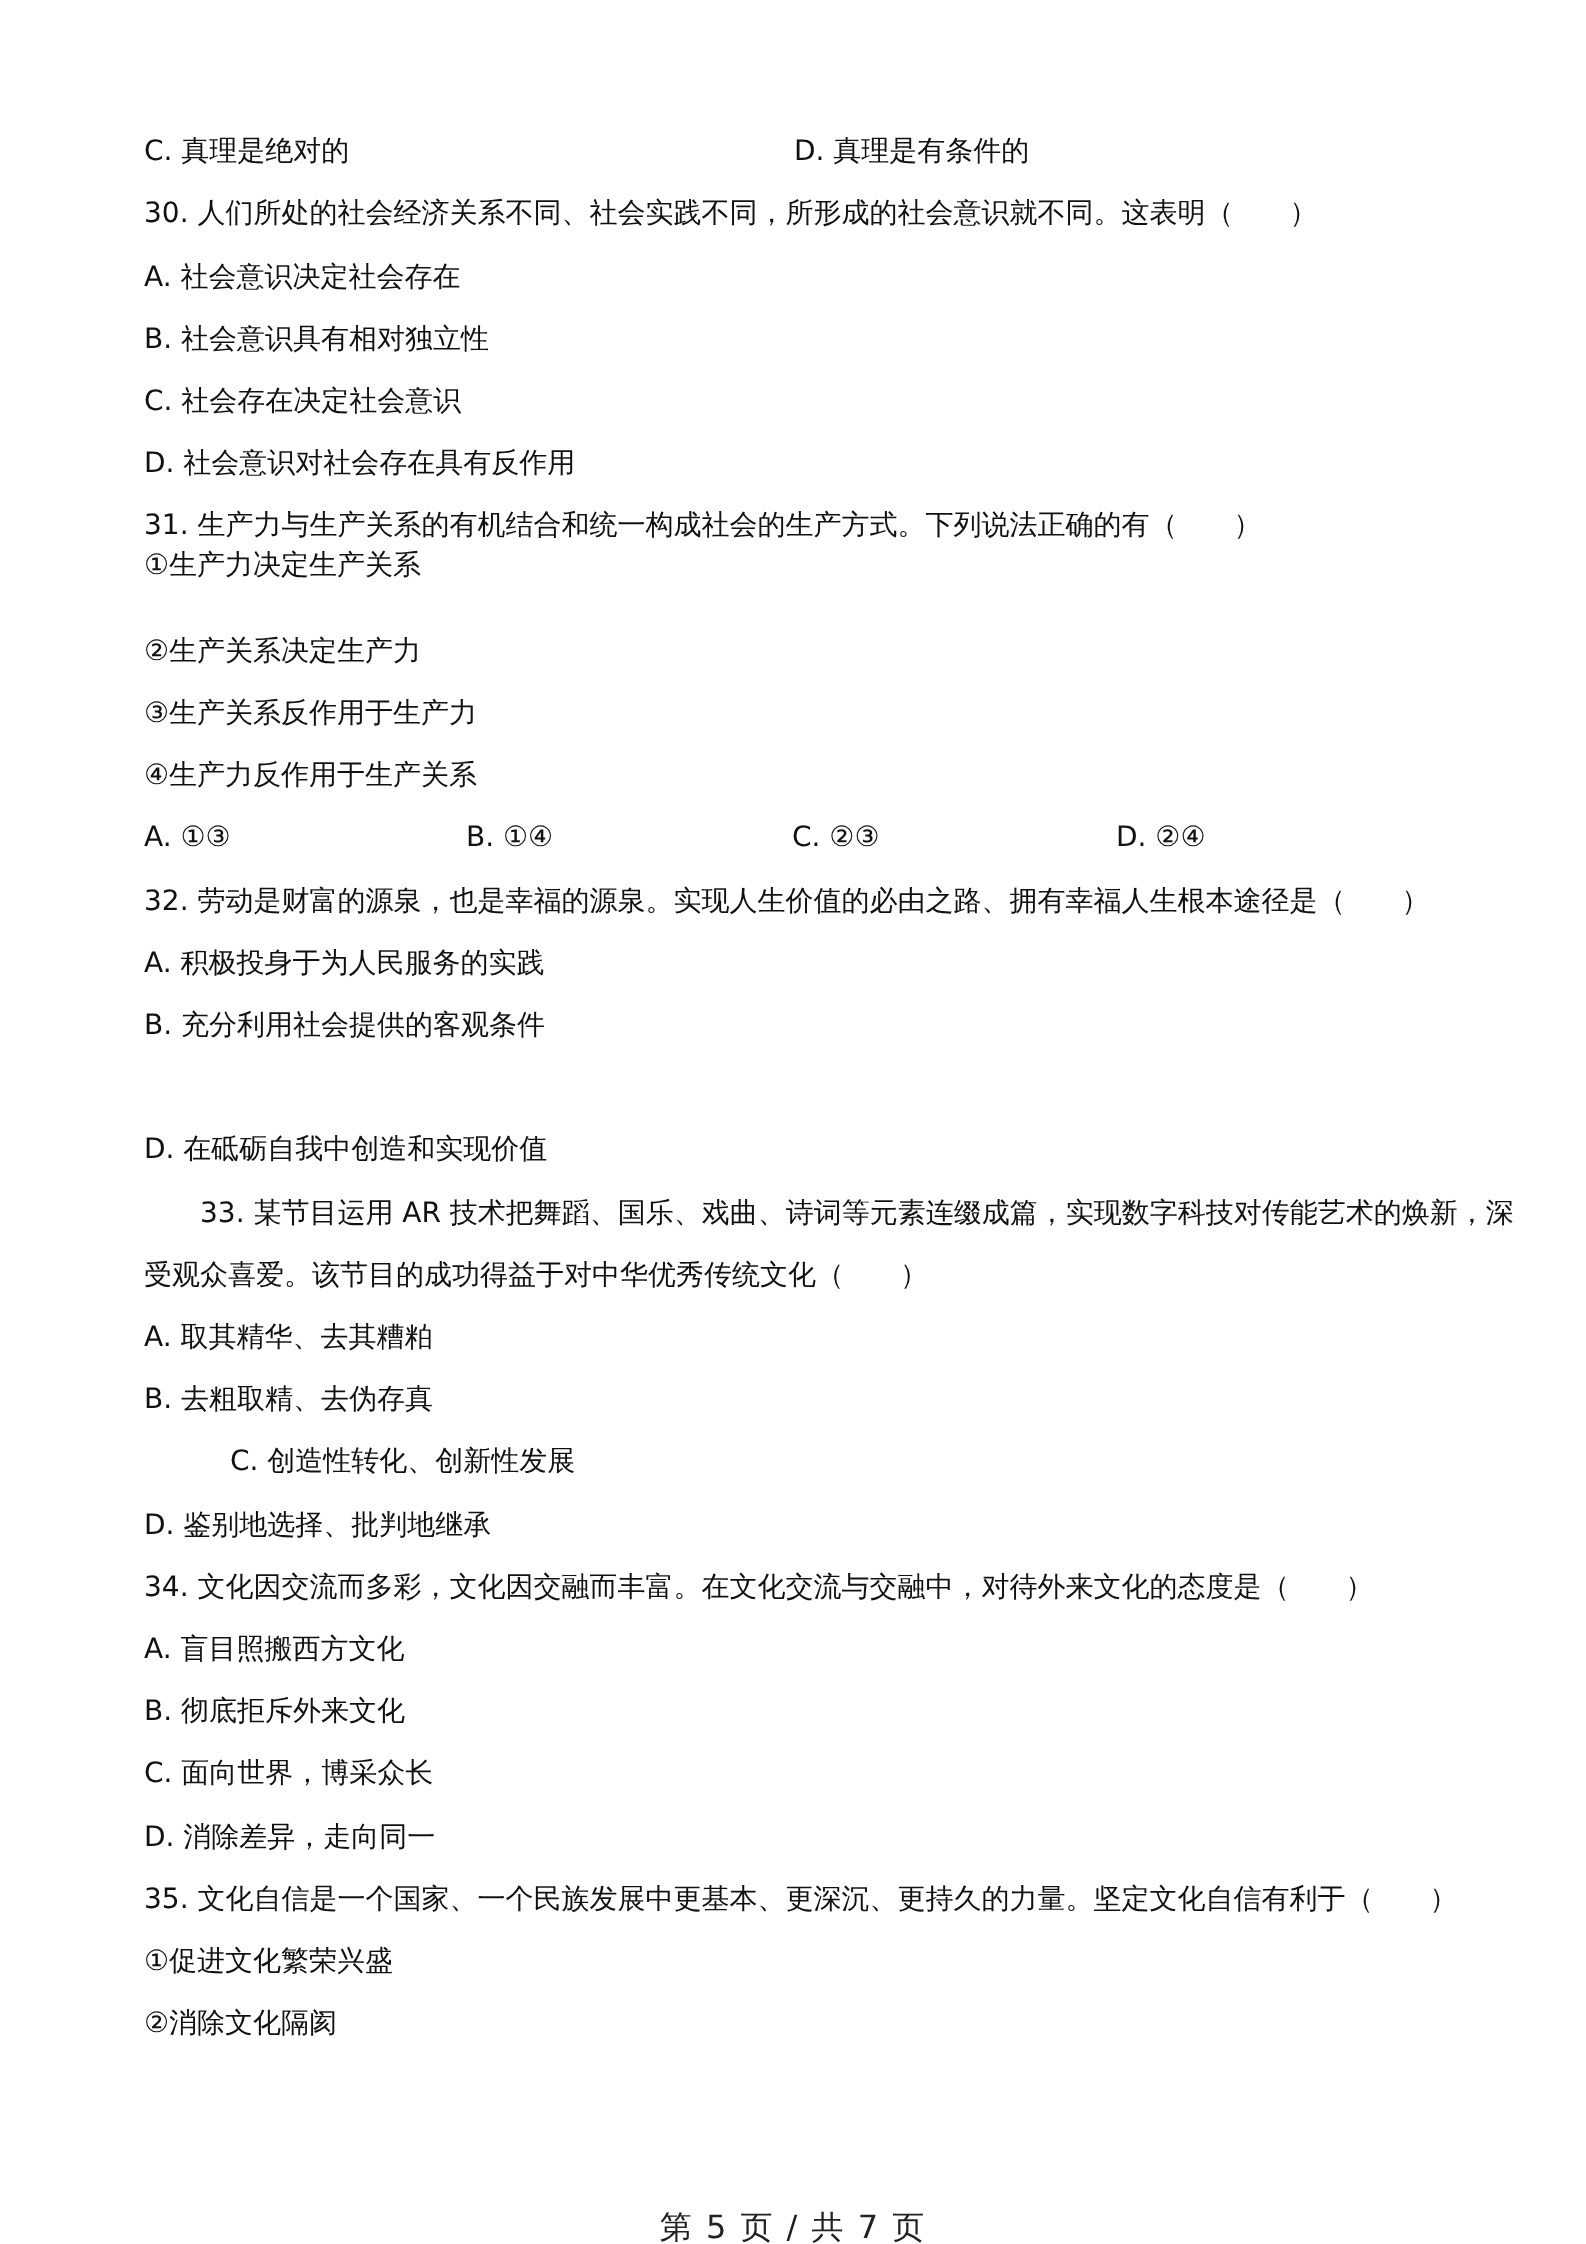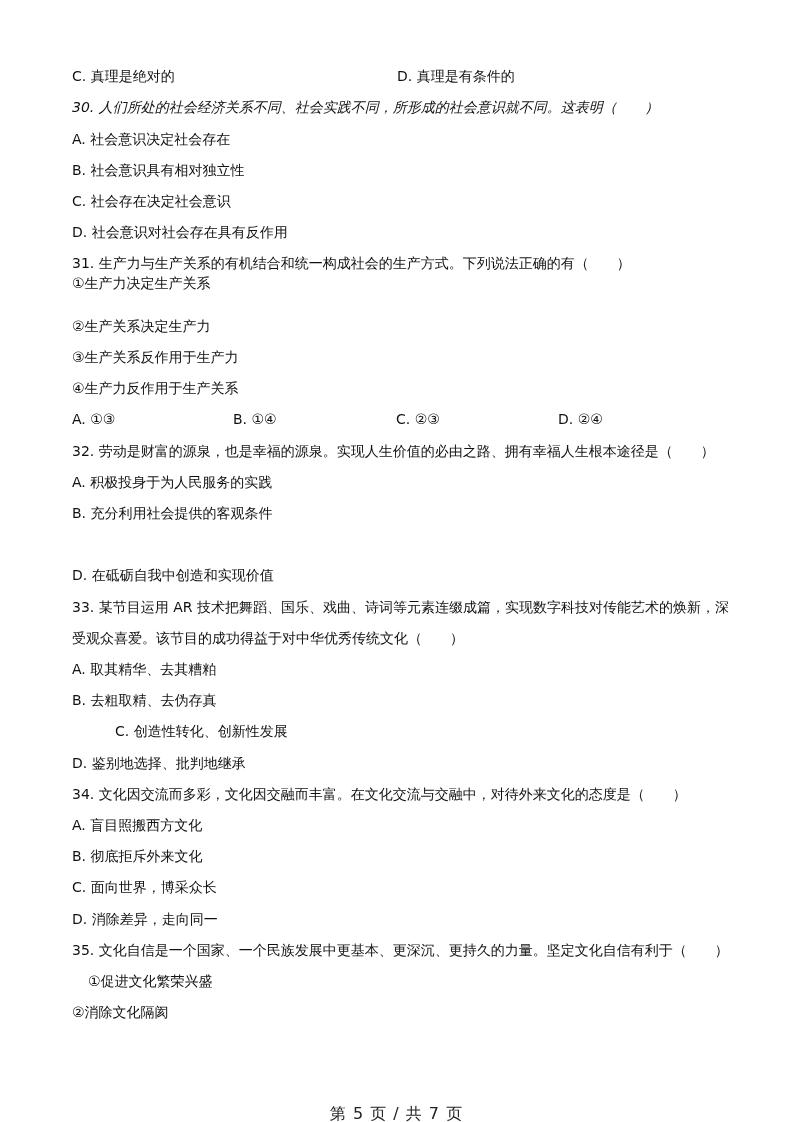--- a/index.html
+++ b/index.html
@@ -12,52 +12,52 @@
             font-size: 16px; letter-spacing: 1px; color: #222; }
 </style>
 </head>
 <body>
 
 <div class="page">
 
   <div class="line" style="top:67px;">C. 真理是绝对的</div>
   <div class="opt4" style="top:67px; left:397px;">D. 真理是有条件的</div>
 
-  <div class="line" style="top:98px;font-style:italic;">30. 人们所处的社会经济关系不同、社会实践不同，所形成的社会意识就不同。这表明（　　）</div>
+  <div class="line" style="top:98px;">30. 人们所处的社会经济关系不同、社会实践不同，所形成的社会意识就不同。这表明（　　）</div>
   <div class="line" style="top:130px;">A. 社会意识决定社会存在</div>
   <div class="line" style="top:161px;">B. 社会意识具有相对独立性</div>
   <div class="line" style="top:192px;">C. 社会存在决定社会意识</div>
   <div class="line" style="top:223px;">D. 社会意识对社会存在具有反作用</div>
 
   <div class="line" style="top:254px;">31. 生产力与生产关系的有机结合和统一构成社会的生产方式。下列说法正确的有（　　）</div>
   <div class="line" style="top:274px;text-align:right;">①生产力决定生产关系</div>
   <div class="line" style="top:317px;">②生产关系决定生产力</div>
   <div class="line" style="top:348px;">③生产关系反作用于生产力</div>
   <div class="line" style="top:379px;">④生产力反作用于生产关系</div>
   <div class="opt4" style="top:410px; left:72px;">A. ①③</div>
   <div class="opt4" style="top:410px; left:233px;">B. ①④</div>
   <div class="opt4" style="top:410px; left:396px;">C. ②③</div>
   <div class="opt4" style="top:410px; left:558px;">D. ②④</div>
 
   <div class="line" style="top:442px;">32. 劳动是财富的源泉，也是幸福的源泉。实现人生价值的必由之路、拥有幸福人生根本途径是（　　）</div>
   <div class="line" style="top:473px;">A. 积极投身于为人民服务的实践</div>
   <div class="line" style="top:504px;">B. 充分利用社会提供的客观条件</div>
   <div class="line" style="top:566px;">D. 在砥砺自我中创造和实现价值</div>
 
-  <div class="line" style="top:598px;">33. 某节目运用 AR 技术把舞蹈、国乐、戏曲、诗词等元素连缀成篇，实现数字科技对传能艺术的焕新，深</div>
+  <div class="line" style="top:598px;margin-left:28px;">33. 某节目运用 AR 技术把舞蹈、国乐、戏曲、诗词等元素连缀成篇，实现数字科技对传能艺术的焕新，深</div>
   <div class="line" style="top:629px;">受观众喜爱。该节目的成功得益于对中华优秀传统文化（　　）</div>
   <div class="line" style="top:660px;">A. 取其精华、去其糟粕</div>
   <div class="line" style="top:691px;">B. 去粗取精、去伪存真</div>
   <div class="line" style="top:722px;margin-left:43px;">C. 创造性转化、创新性发展</div>
   <div class="line" style="top:754px;">D. 鉴别地选择、批判地继承</div>
 
   <div class="line" style="top:785px;">34. 文化因交流而多彩，文化因交融而丰富。在文化交流与交融中，对待外来文化的态度是（　　）</div>
   <div class="line" style="top:816px;">A. 盲目照搬西方文化</div>
   <div class="line" style="top:847px;">B. 彻底拒斥外来文化</div>
   <div class="line" style="top:878px;">C. 面向世界，博采众长</div>
   <div class="line" style="top:910px;">D. 消除差异，走向同一</div>
 
   <div class="line" style="top:941px;">35. 文化自信是一个国家、一个民族发展中更基本、更深沉、更持久的力量。坚定文化自信有利于（　　）</div>
-  <div class="line" style="top:972px;margin-left:16px;">①促进文化繁荣兴盛</div>
+  <div class="line" style="top:972px;">①促进文化繁荣兴盛</div>
   <div class="line" style="top:1003px;">②消除文化隔阂</div>
 
   <div class="footer">第 5 页 / 共 7 页</div>
 </div>
 
 </body></html>

